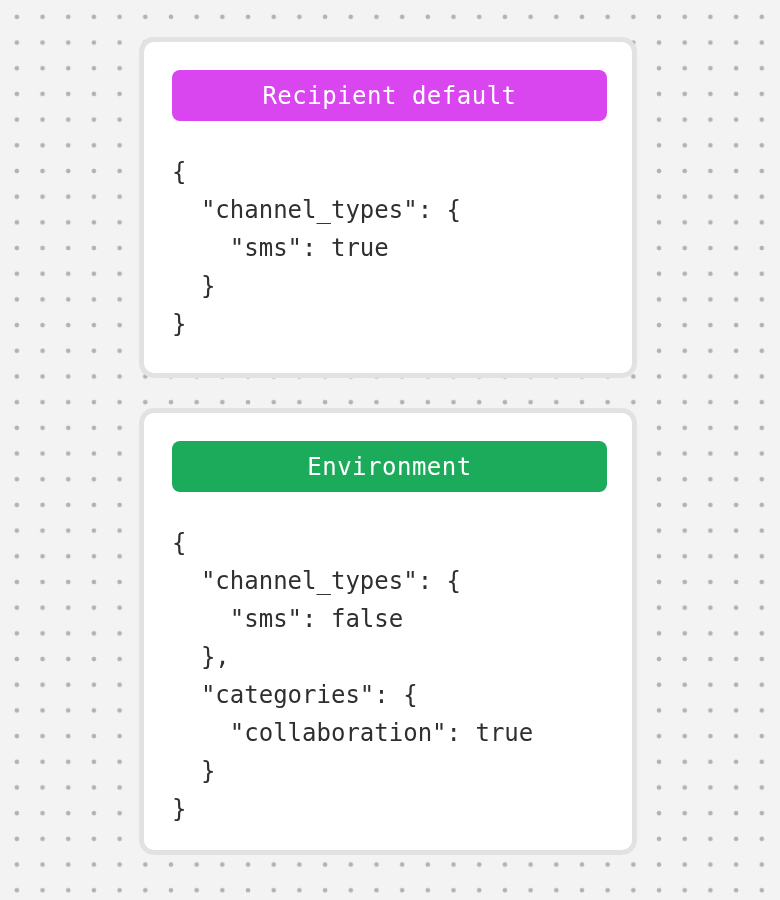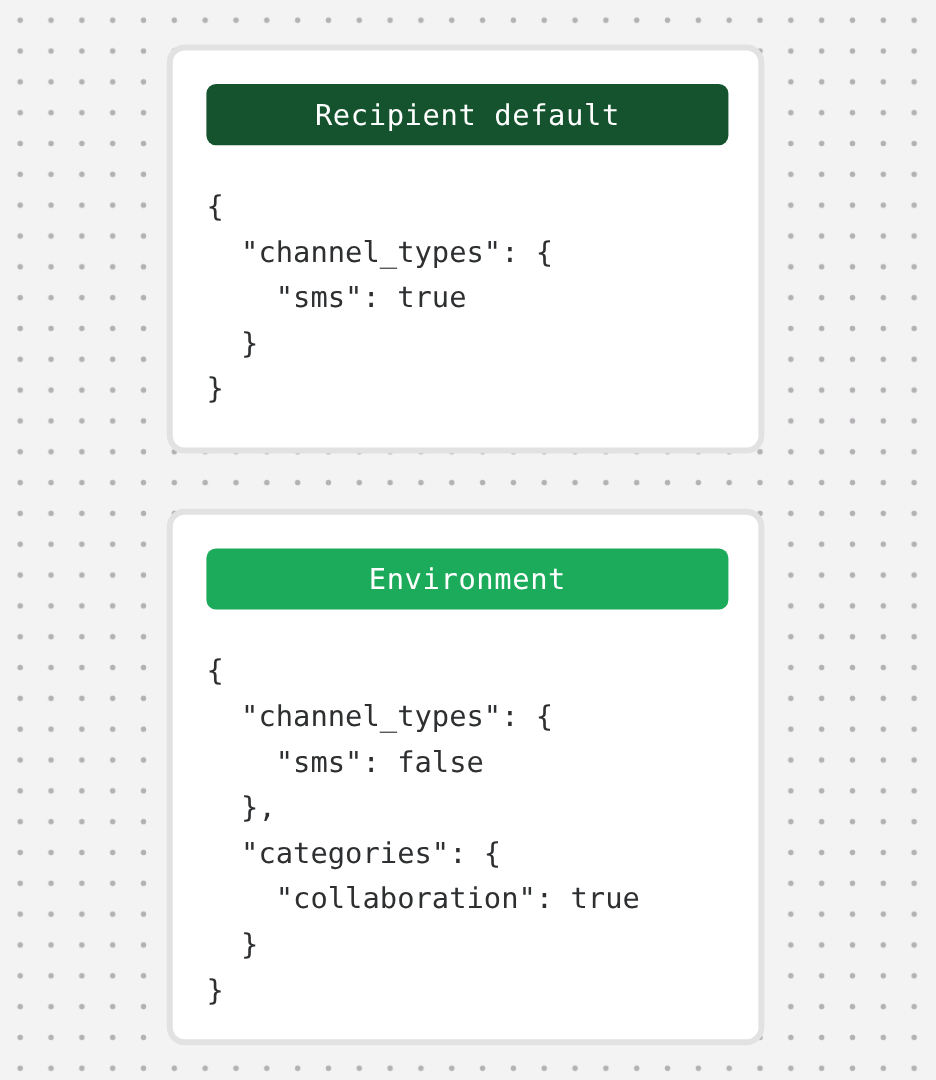--- a/index.html
+++ b/index.html
@@ -23,21 +23,21 @@
     position: absolute;
     left: 139px;
     width: 498px;
     background: #ffffff;
     border: 5px solid #e3e2e3;
     border-radius: 15px;
     padding: 28px 25px 0 28px;
   }
 
   .card.card-top    { top: 37px;  height: 341px; }
-  .card.card-bottom { top: 424px; height: 447px; }
+  .card.card-bottom { top: 408px; height: 447px; }
 
   .title-bar {
     height: 51px;
     border-radius: 8px;
     display: flex;
     align-items: center;
     justify-content: center;
     color: #ffffff;
     font-size: 24px;
     font-weight: 500;
@@ -53,21 +53,21 @@
     color: #2d2f31;
     white-space: pre;
   }
 </style>
 </head>
 <body>
 
 <div class="canvas">
 
   <div class="card card-top">
-    <div class="title-bar" style="background-color: #14532d;">Recipient default</div>
+    <div class="title-bar" style="background-color: #d946ef;">Recipient default</div>
     <pre class="code">{
   "channel_types": {
     "sms": true
   }
 }</pre>
   </div>
 
   <div class="card card-bottom">
     <div class="title-bar" style="background-color: rgb(28, 171, 91);">Environment</div>
     <pre class="code">{

